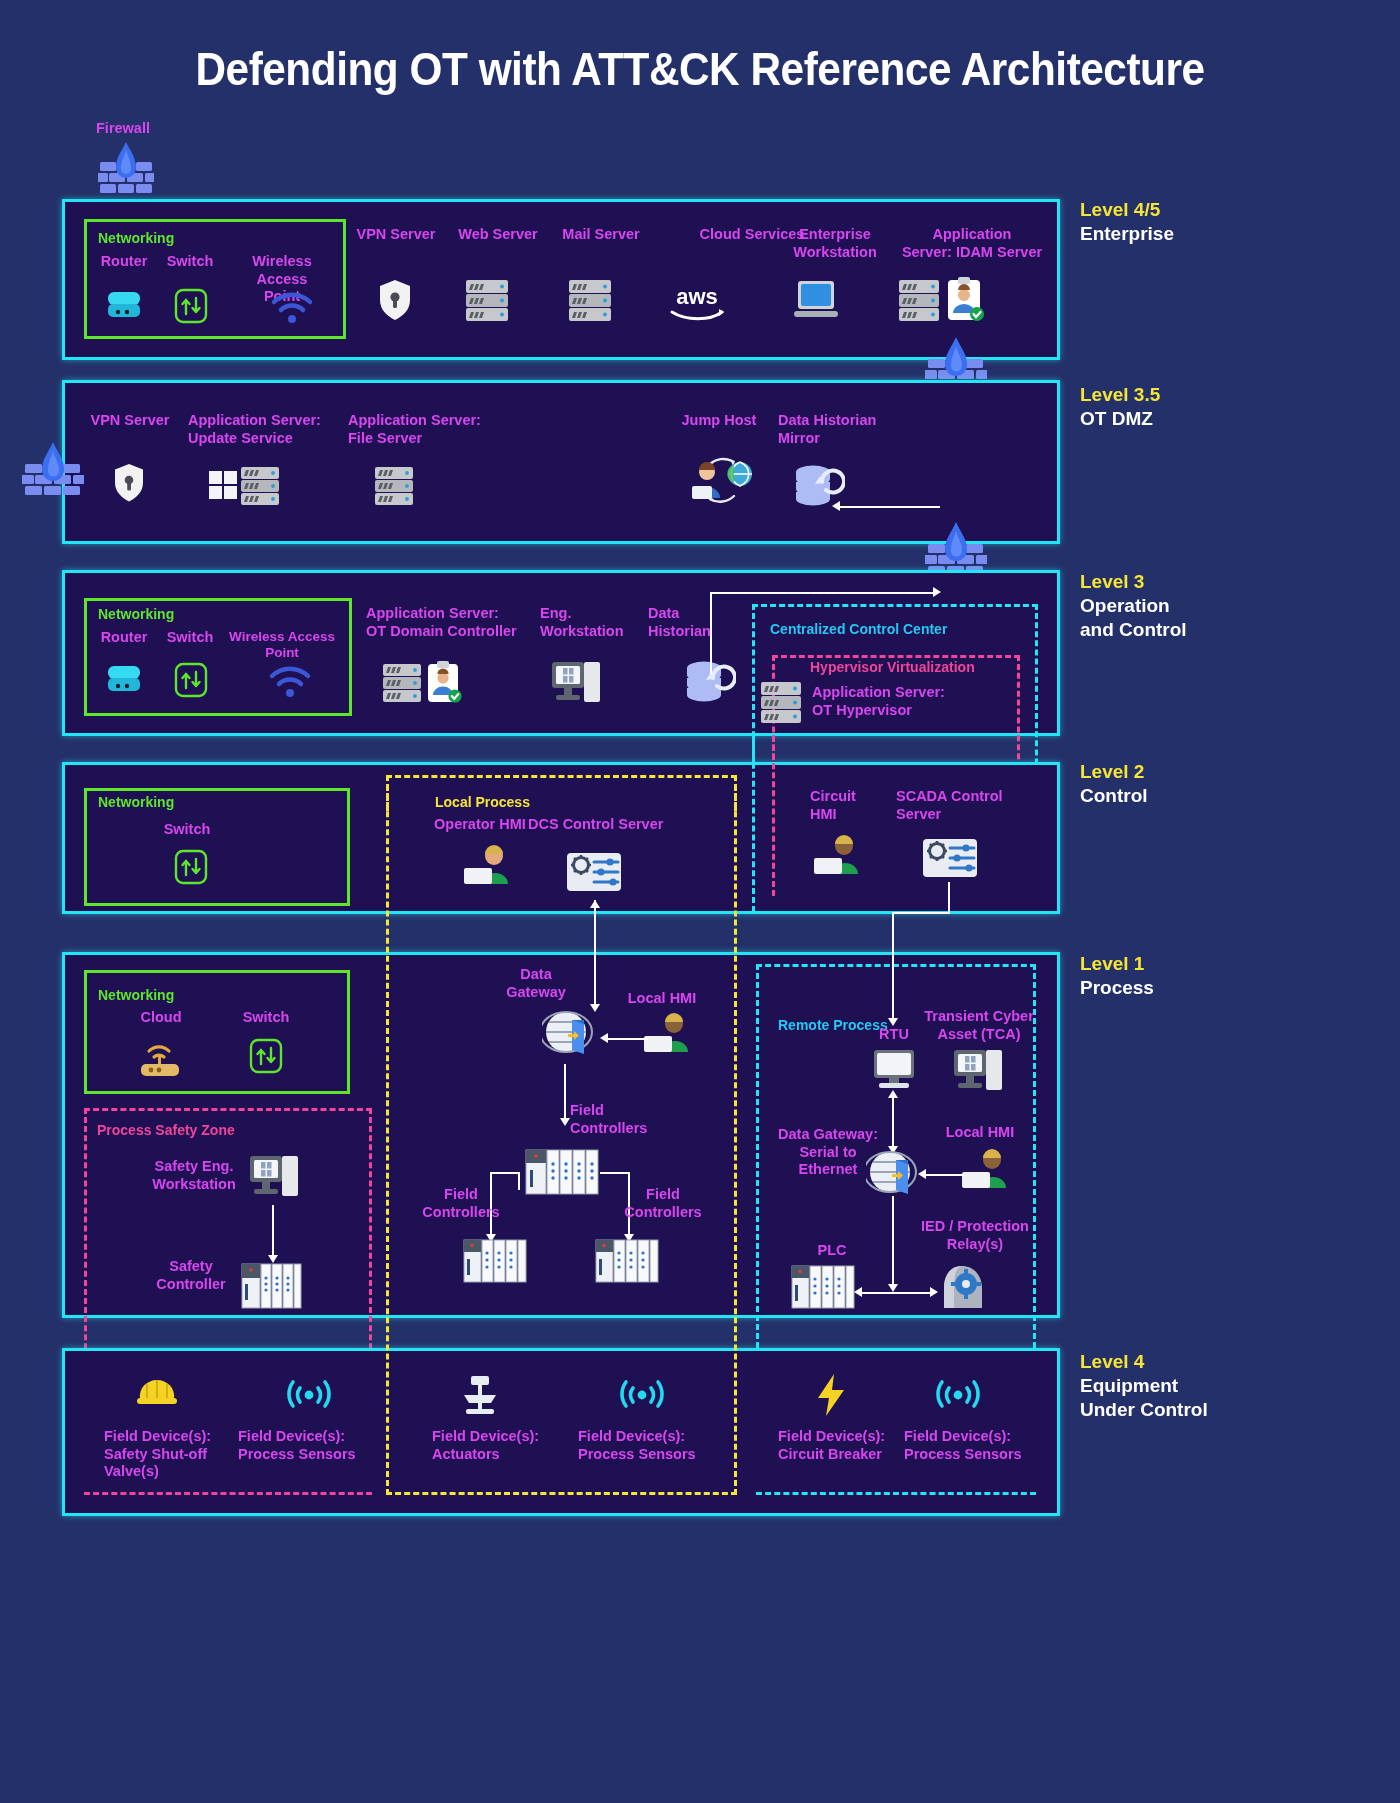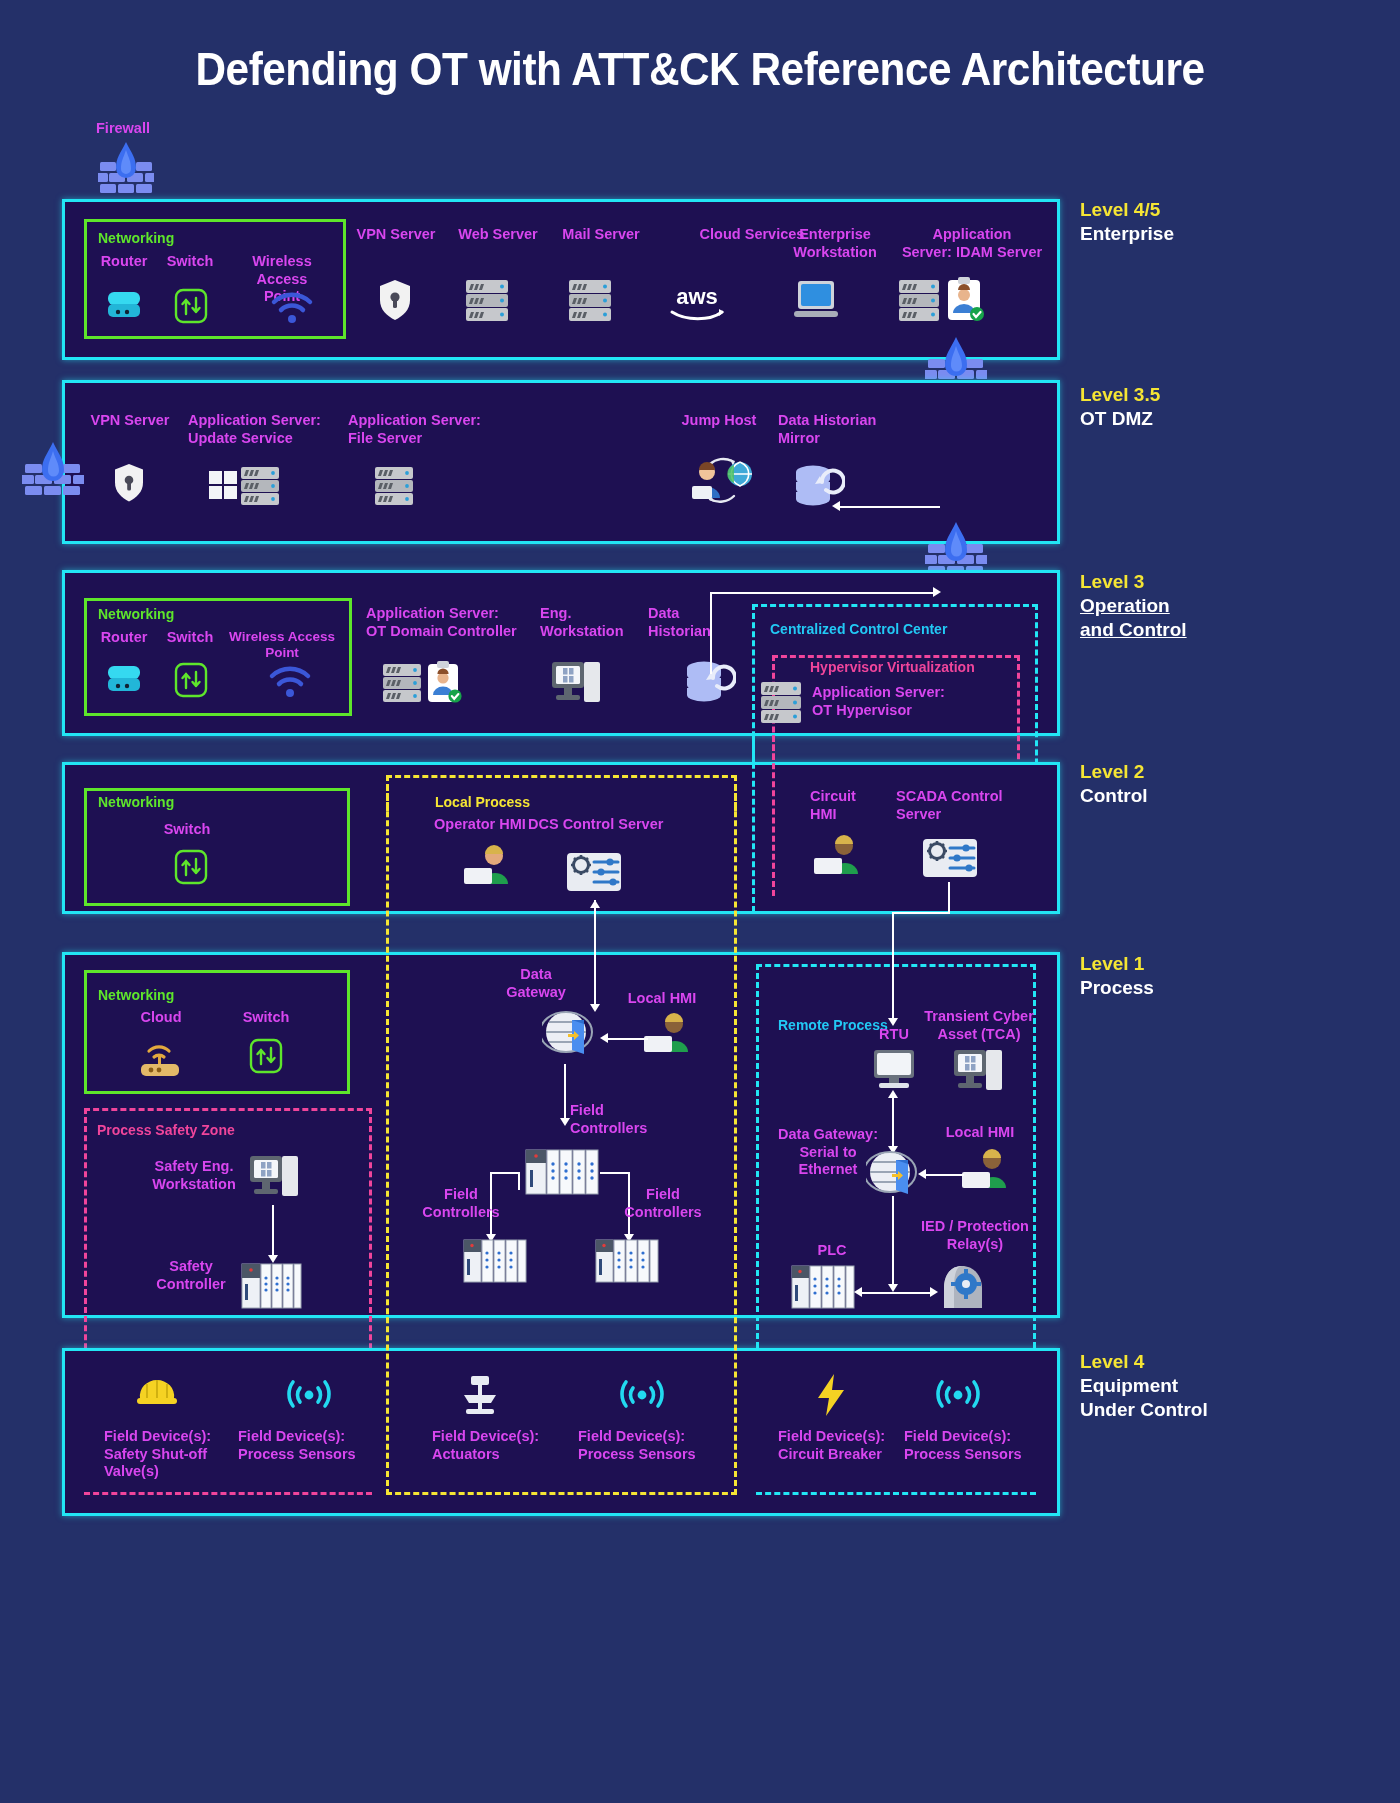--- a/index.html
+++ b/index.html
@@ -1016,21 +1016,21 @@
   <div class="abs" style="left:1080px; top:198px;">
     <div class="level-tag">Level 4/5</div>
     <div class="level-desc">Enterprise</div>
   </div>
   <div class="abs" style="left:1080px; top:383px;">
     <div class="level-tag">Level 3.5</div>
     <div class="level-desc">OT DMZ</div>
   </div>
   <div class="abs" style="left:1080px; top:570px;">
     <div class="level-tag">Level 3</div>
-    <div class="level-desc" style="white-space:pre-line;text-decoration:underline;">Operation
+    <div class="level-desc" style="white-space:pre-line;">Operation
 and Control</div>
   </div>
   <div class="abs" style="left:1080px; top:760px;">
     <div class="level-tag">Level 2</div>
     <div class="level-desc">Control</div>
   </div>
   <div class="abs" style="left:1080px; top:952px;">
     <div class="level-tag">Level 1</div>
     <div class="level-desc">Process</div>
   </div>

